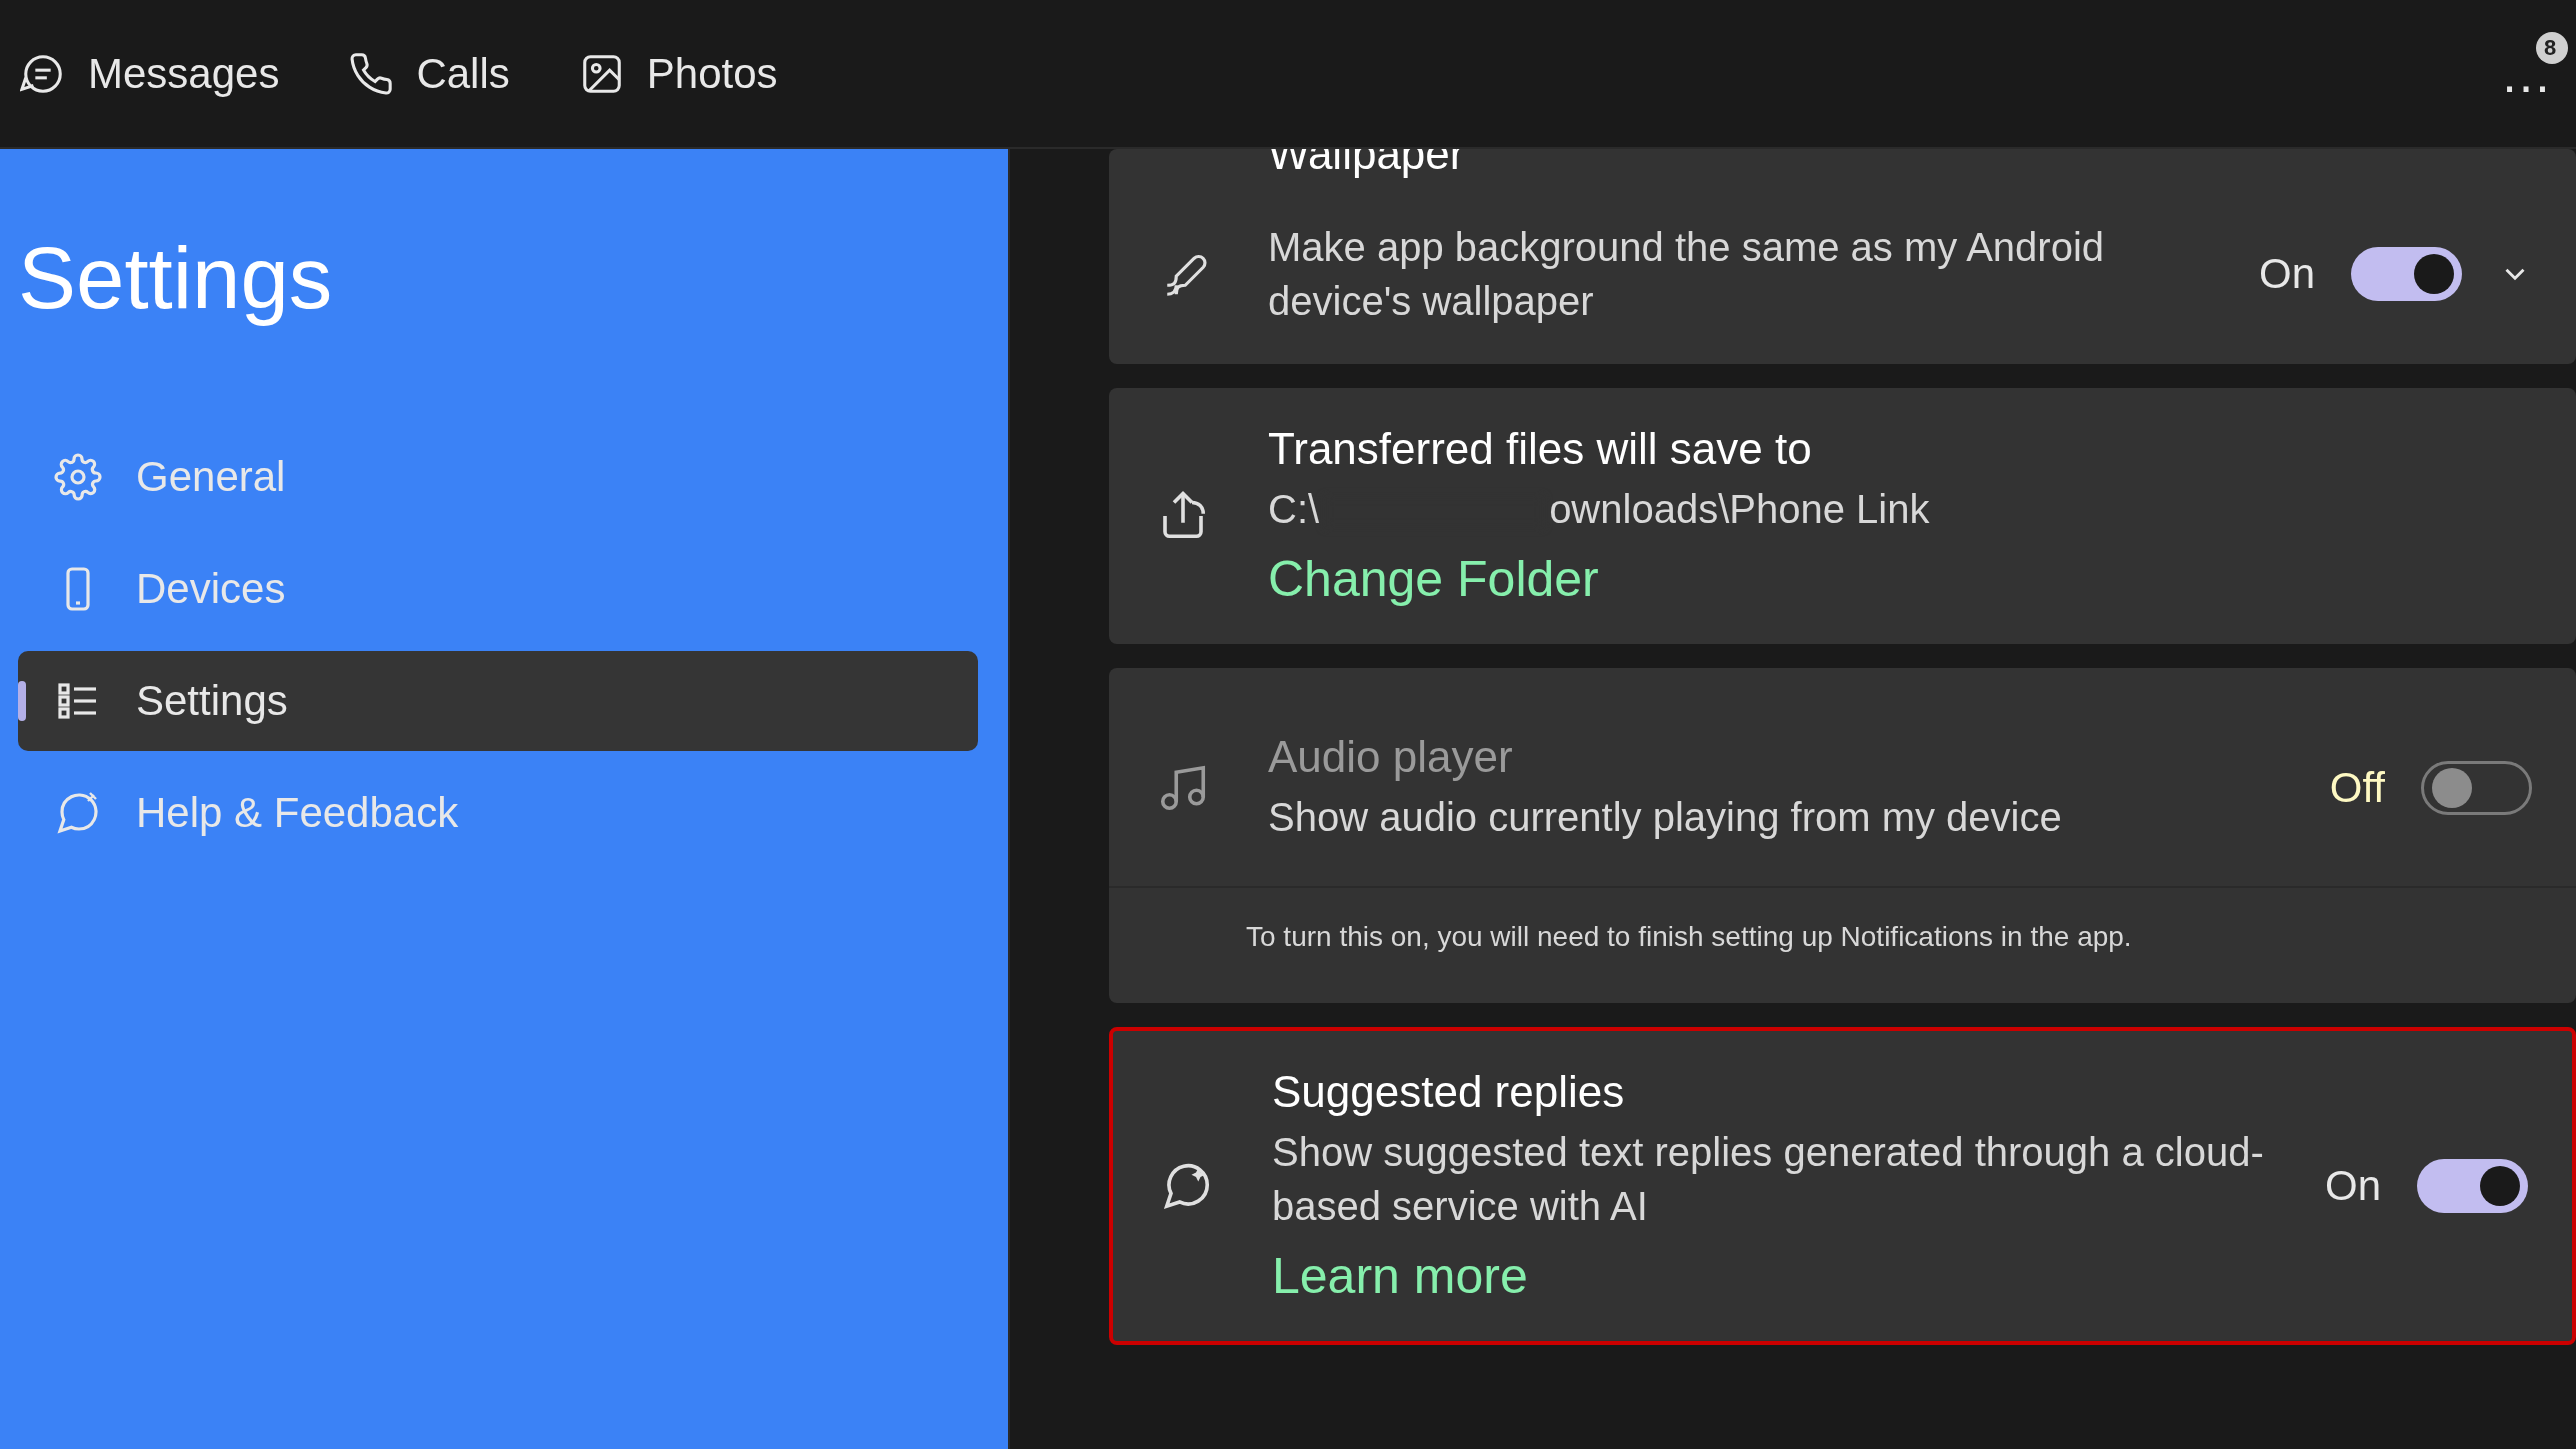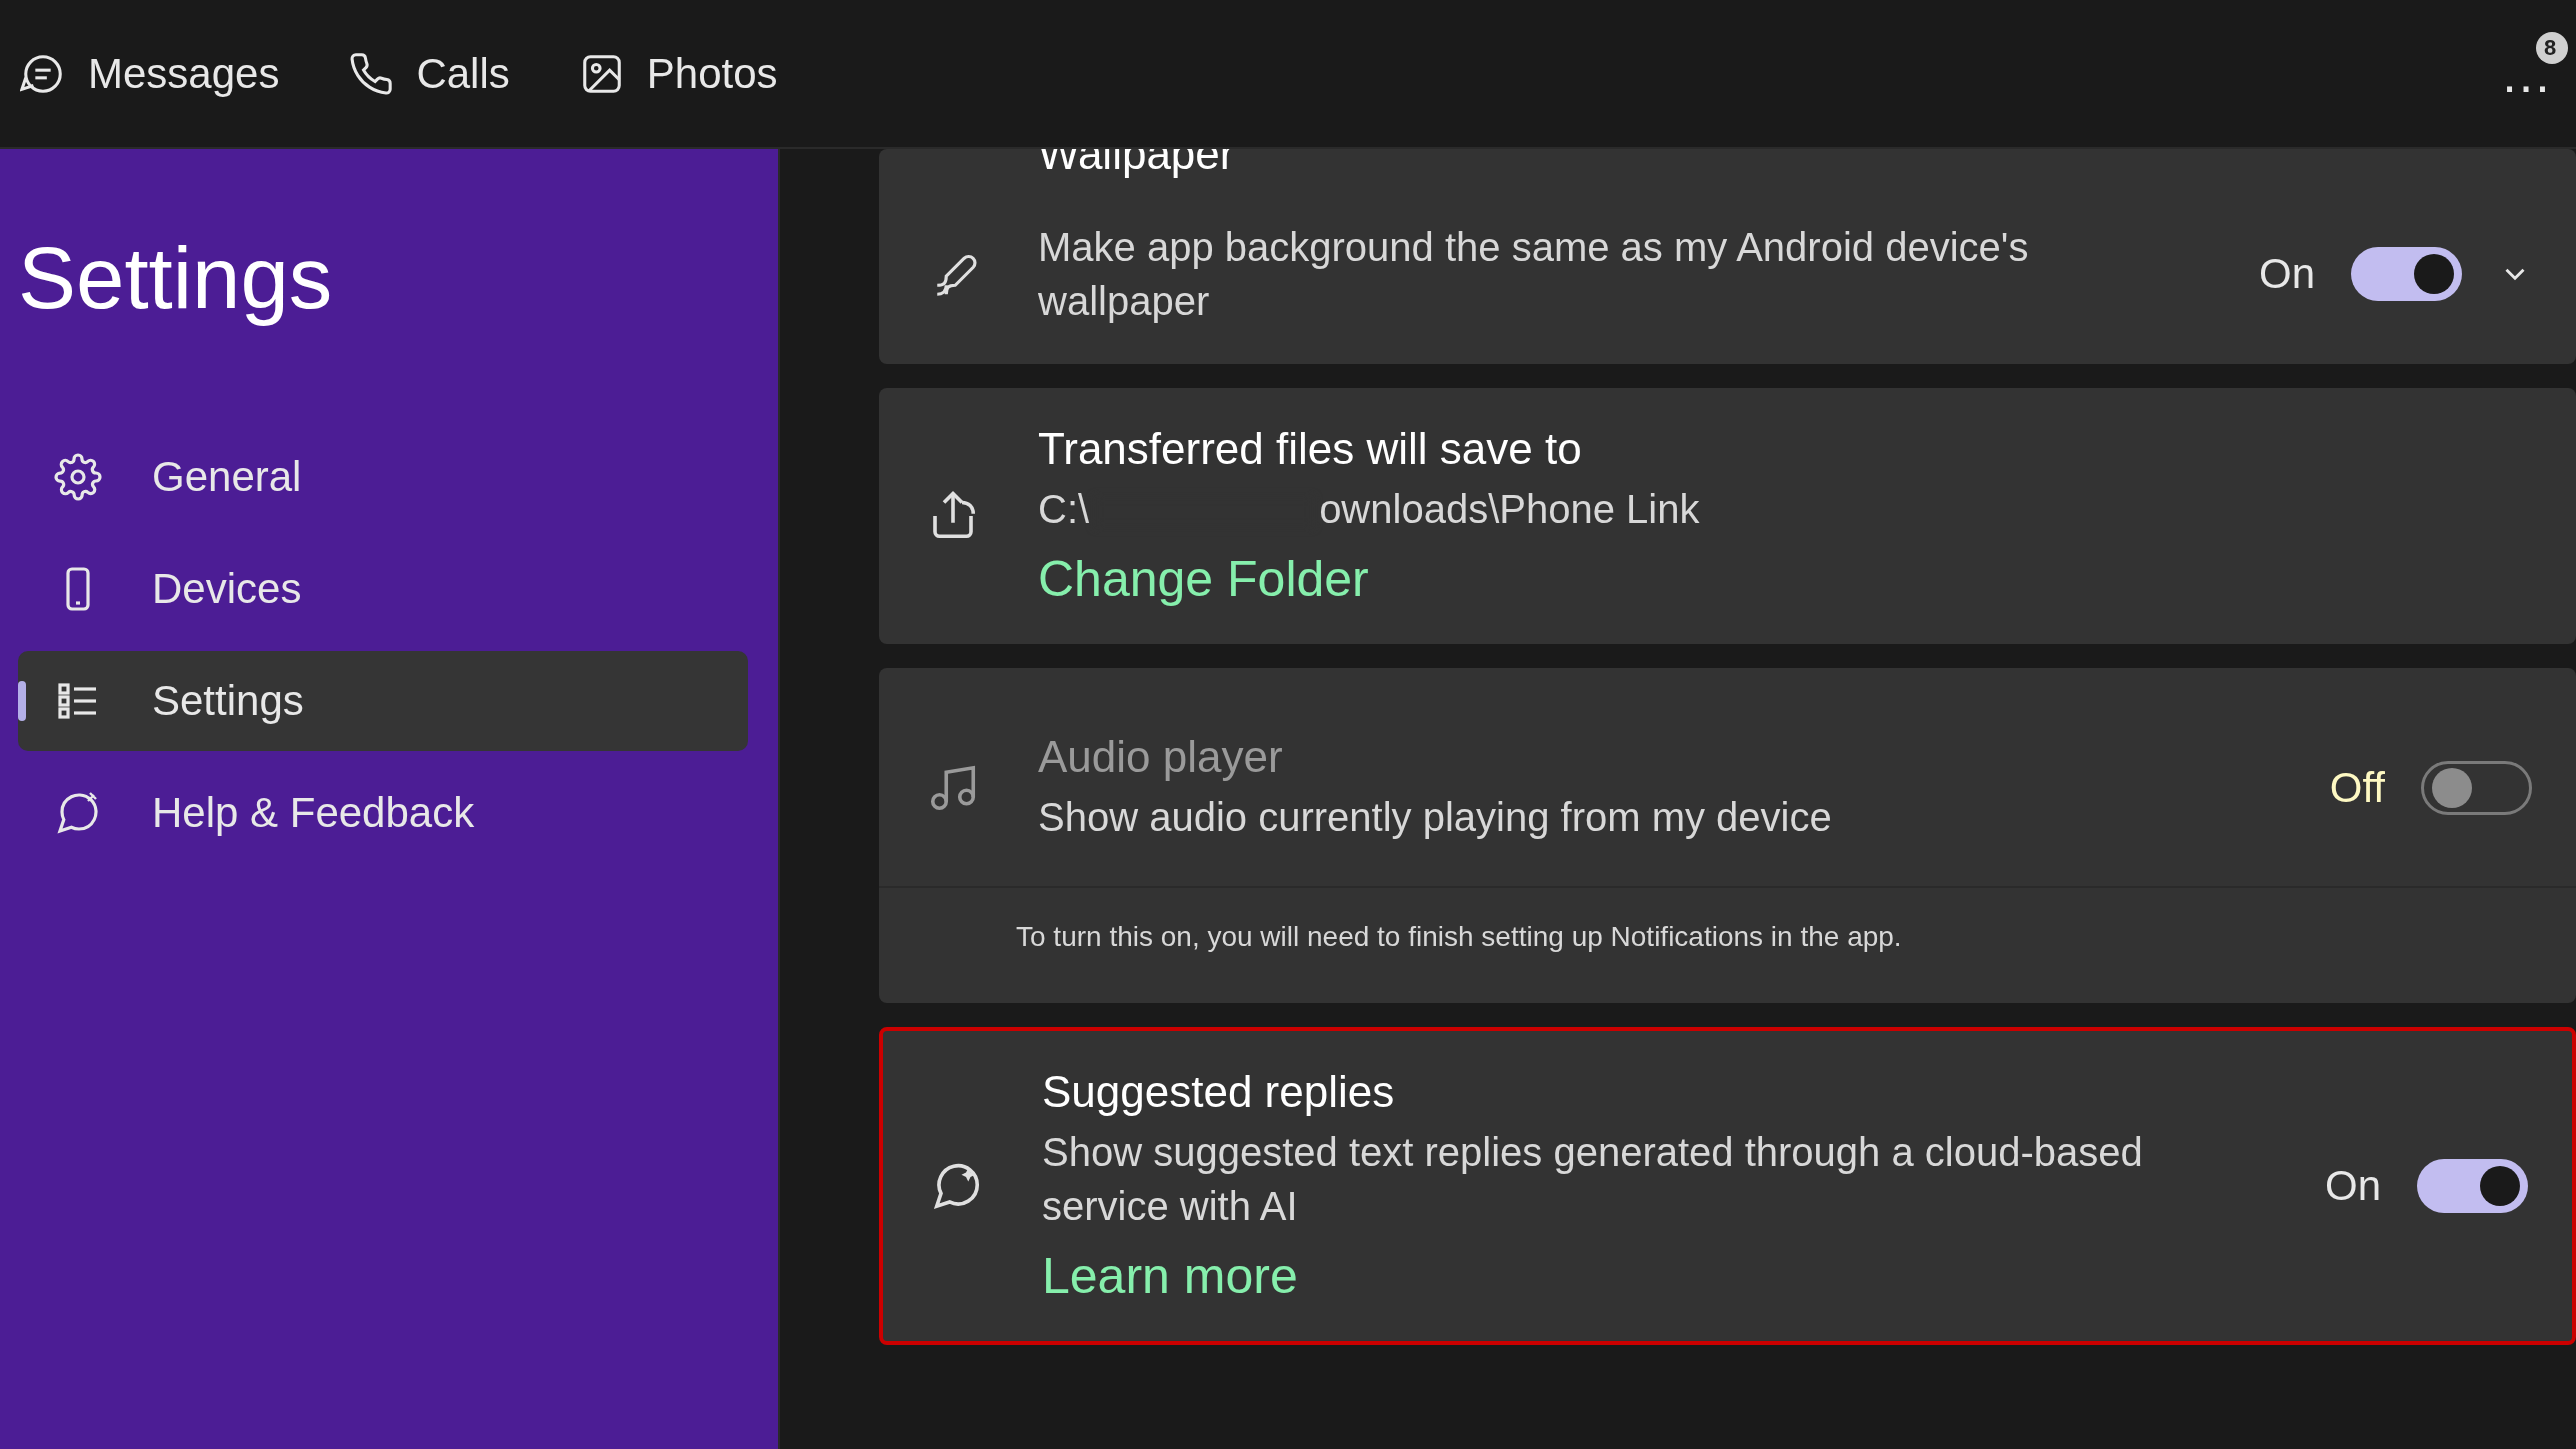--- a/index.html
+++ b/index.html
@@ -8,24 +8,24 @@
 .topbar { height: 149px; background: #1a1a1a; display: flex; align-items: center; padding: 0 20px; border-bottom: 2px solid #2a2a2a; }
 .tabs { display: flex; gap: 69px; }
 .tab { display: flex; align-items: center; gap: 22px; font-size: 42px; color: #e8e8e8; cursor: pointer; }
 .tab svg { width: 46px; height: 46px; }
 .topbar-right { margin-left: auto; display: flex; align-items: center; gap: 20px; }
 .badge { position: relative; }
 .badge-count { position: absolute; top: -12px; right: -12px; background: #d0d0d0; color: #222; border-radius: 50%; width: 32px; height: 32px; display: flex; align-items: center; justify-content: center; font-size: 22px; font-weight: 600; }
 .more-dots { font-size: 52px; letter-spacing: 4px; color: #e8e8e8; cursor: pointer; }
 
 .body-row { display: flex; height: calc(100% - 149px); }
-.sidebar { width: 780px; border-right: 2px solid #2a2a2a; padding: 79px 30px 0 18px; background: #4c1d95; }
+.sidebar { width: 1010px; border-right: 2px solid #2a2a2a; padding: 79px 30px 0 18px; background: #3b82f6; }
 .page-title { font-size: 87px; font-weight: 500; color: #fff; margin-bottom: 99px; }
 .navlist { display: flex; flex-direction: column; gap: 12px; }
-.navitem { display: flex; align-items: center; gap: 50px; padding: 26px 36px; font-size: 42px; border-radius: 10px; cursor: pointer; position: relative; }
+.navitem { display: flex; align-items: center; gap: 34px; padding: 26px 36px; font-size: 42px; border-radius: 10px; cursor: pointer; position: relative; }
 .navitem svg { width: 48px; height: 48px; flex-shrink: 0; }
 .navitem.active { background: #353535; }
 .navitem.active::before { content: ''; position: absolute; left: 0; top: 30%; height: 40%; width: 8px; background: #b4b0e8; border-radius: 4px; }
 
 .main { flex: 1; padding: 0 0 0 99px; overflow: hidden; }
 .cards { display: flex; flex-direction: column; gap: 24px; padding-top: 0; }
 
 .card { background: #333333; border-radius: 8px; padding: 36px 44px; display: flex; align-items: center; gap: 56px; }
 .card.first { padding-top: 71px; overflow: hidden; }
 .card.first .card-title.clipped { position: absolute; top: -20px; }

